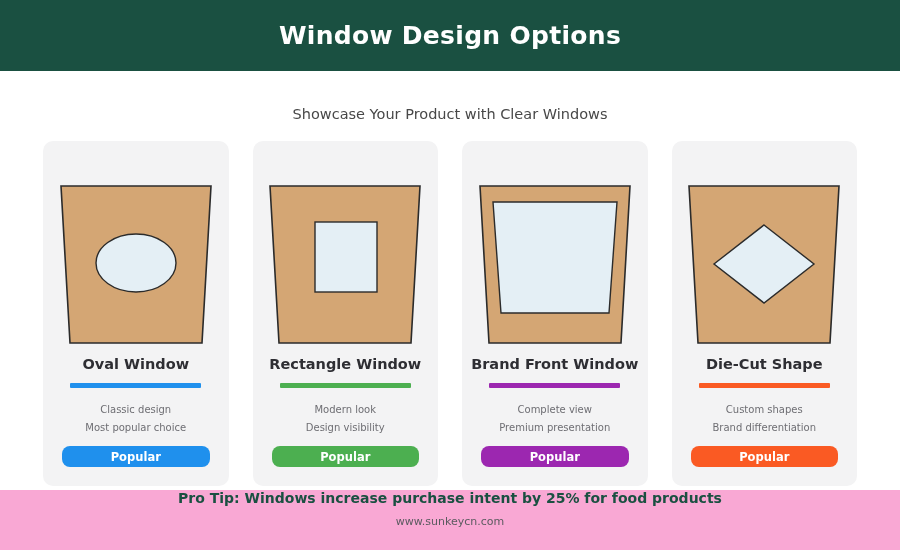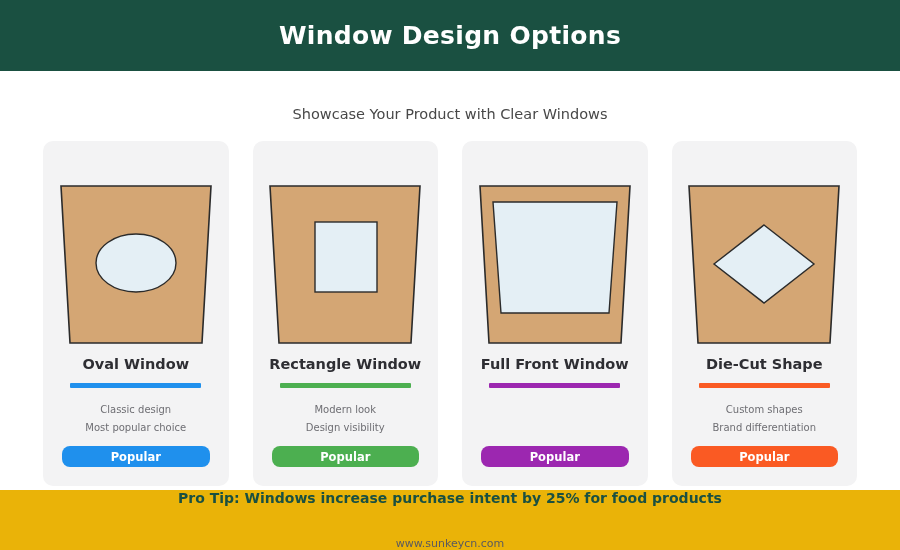--- a/index.html
+++ b/index.html
@@ -128,25 +128,25 @@
     cursor: pointer;
   }
 
   
   #footer {
     position: absolute;
     left: 0;
     right: 0;
     bottom: 0;
     height: 60px;
-    background: #eab308;
+    background: #f9a8d4;
     display: flex;
     flex-direction: column;
     align-items: center;
-    justify-content: space-between;
+    justify-content: flex-start;
   }
   #footer-tip {
     color: #1a5041;
     font-size: 14px;
     font-weight: bold;
     margin-bottom: 9px;
   }
   #footer-url {
     color: #5a5a5f;
     font-size: 11px;
@@ -199,22 +199,26 @@
       <button class="popular-btn" style="background:#4caf50">Popular</button>
     </div>
 
     <div class="card">
       <div class="bag-wrap">
         <svg width="152" height="159" viewBox="0 0 152 159" xmlns="http://www.w3.org/2000/svg">
           <polygon points="1,1 151,1 142,158 10,158" fill="#d4a674" stroke="#2b2b2b" stroke-width="1.6"></polygon>
           <polygon points="14,17 138,17 130,128 22,128" fill="#e4eff5" stroke="#2b2b2b" stroke-width="1.4"></polygon>
         </svg>
       </div>
-      <div class="card-title">Full Front Window</div>
+      <div class="card-title">Brand Front Window</div>
       <div class="accent-bar" style="background:#9c27b0"></div>
+      <div class="feature-list">
+        <span class="feature-line">Complete view</span>
+        <span class="feature-line">Premium presentation</span>
+      </div>
       <button class="popular-btn" style="background:#9c27b0">Popular</button>
     </div>
 
     <div class="card">
       <div class="bag-wrap">
         <svg width="152" height="159" viewBox="0 0 152 159" xmlns="http://www.w3.org/2000/svg">
           <polygon points="1,1 151,1 142,158 10,158" fill="#d4a674" stroke="#2b2b2b" stroke-width="1.6"></polygon>
           <polygon points="76,40 126,79 76,118 26,79" fill="#e4eff5" stroke="#2b2b2b" stroke-width="1.4"></polygon>
         </svg>
       </div>

